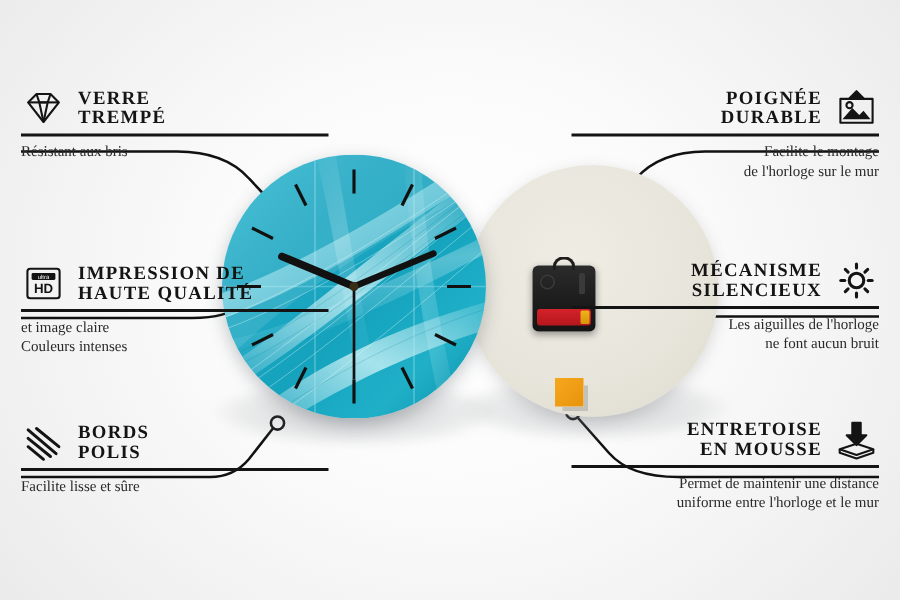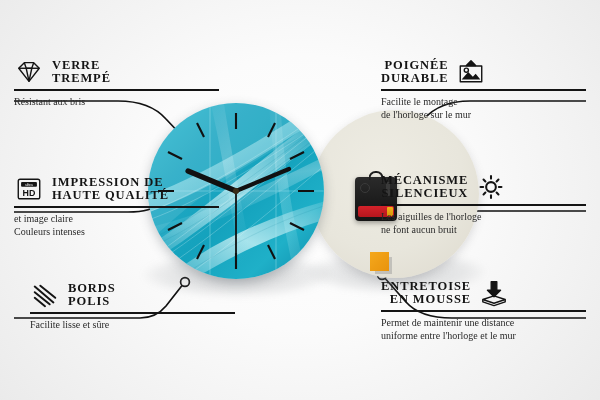--- a/index.html
+++ b/index.html
@@ -8,34 +8,34 @@
     font-family:"Liberation Serif", serif;
     background:
       radial-gradient(ellipse 70% 90% at 50% 48%, #ffffff 0%, #fbfbfb 38%, #f2f2f2 68%, #e8e8e8 100%);
     position:relative;
   }
   .stage{ position:absolute; inset:0; }
 
   
   .feat{ position:absolute; width:205px; }
   .feat .head{ display:flex; align-items:center; gap:8px; padding-bottom:3px; }
-  .feat.right .head{ }
+  .feat.right .head{ justify-content:flex-end; }
   .feat .titles{ line-height:1.08; }
   .feat .t1,.feat .t2{
     font-family:Liberation Serif, serif;
     font-weight:700; font-size:12.5px; letter-spacing:.9px; color:#141414;
     white-space:nowrap; text-transform:uppercase;
   }
   .feat.right .t1,.feat.right .t2{ text-align:right; }
   .feat .rule{ height:1.6px; background:#141414; width:100%; }
   .feat .desc{
     margin-top:4px; font-size:10px; line-height:1.32; color:#2a2a2a;
     font-family:"Liberation Serif", serif;
   }
-  .feat.right .desc{ }
+  .feat.right .desc{ text-align:right; }
   .ico{ flex:0 0 auto; width:30px; height:28px; display:block; }
 
   
   .clock-shadow{
     position:absolute; border-radius:50%;
     background:radial-gradient(ellipse at 50% 50%, rgba(120,125,130,.34) 0%, rgba(120,125,130,.13) 55%, rgba(120,125,130,0) 72%);
     filter:blur(3px);
   }
   .clock-back{
     position:absolute; left:311px; top:110px; width:168px; height:168px; border-radius:50%;
@@ -80,21 +80,21 @@
     background:linear-gradient(135deg,#f5a81c 0%,#e8930d 100%);
     box-shadow:4px 4px 0 -1px rgba(150,150,150,.45);
   }
 
   
   .links{ position:absolute; inset:0; pointer-events:none; }
 
   
   #f-verre      { left:14px;  top:58px; }
   #f-impression { left:14px;  top:175px; }
-  #f-bords      { left:30px;  top:281px; }
+  #f-bords      { left:14px;  top:281px; }
   #f-poignee    { left:381px; top:58px; }
   #f-mecanisme  { left:381px; top:173px; }
   #f-entretoise { left:381px; top:279px; }
 </style>
 </head>
 <body>
 
 <div class="stage">
 
   <svg class="links" width="600" height="400" viewBox="0 0 600 400">

